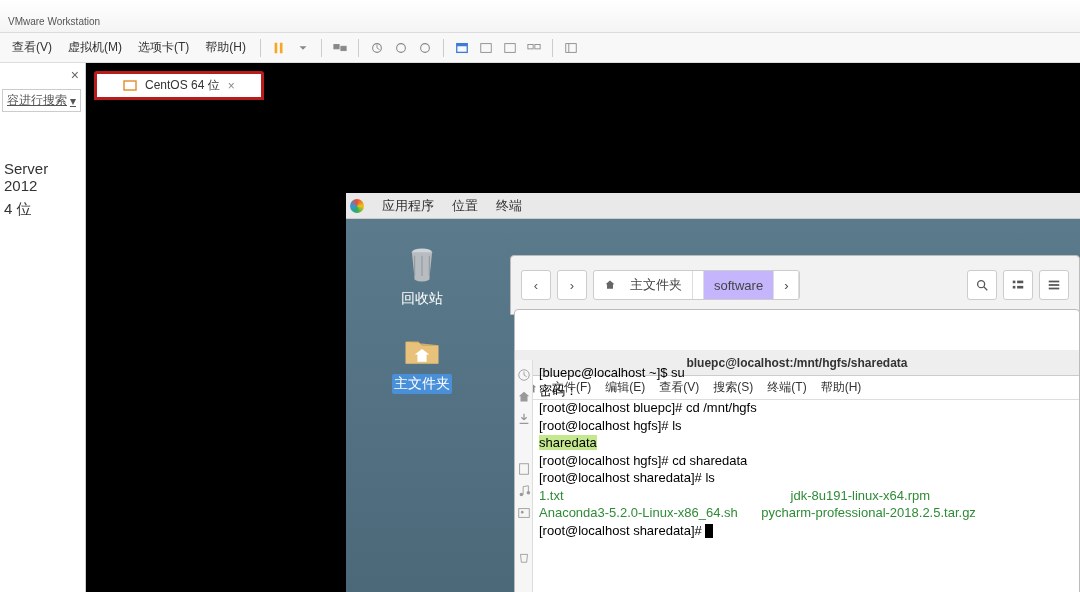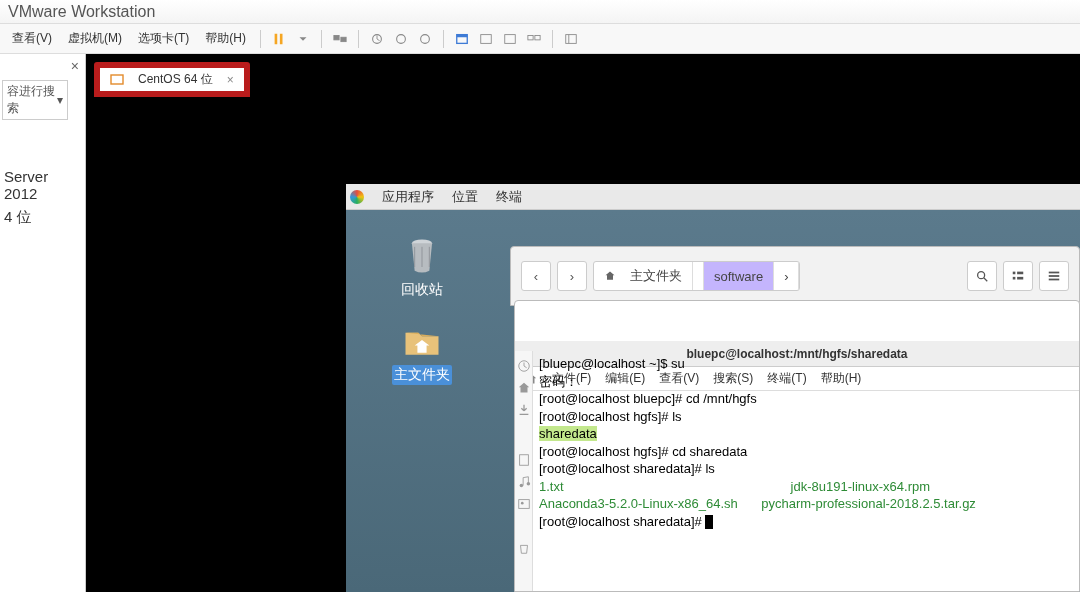--- a/index.html
+++ b/index.html
@@ -1,32 +1,32 @@
 <!DOCTYPE html>
 <html><head>
 <meta charset="utf-8">
 <style>
 * { margin: 0; padding: 0; box-sizing: border-box; font-family: "Microsoft YaHei", sans-serif; }
 body { width: 1080px; height: 592px; overflow: hidden; background: #fff; position: relative; }
-.titlebar { height: 24px; background: linear-gradient(#fff,#f4f4f4); border-bottom: 1px solid #ddd; padding: 3px 8px; font-size: 16px; color: #555; }
+.titlebar { height: 24px; background: linear-gradient(#fff,#f4f4f4); border-bottom: 1px solid #ddd; padding: 16px 8px; font-size: 10px; color: #555; }
 .menubar { height: 30px; background: #f8f8f8; border-bottom: 1px solid #ddd; display: flex; align-items: center; padding: 0 4px; font-size: 12px; color: #333; }
 .menubar .menu-item { padding: 4px 8px; cursor: default; }
 .menubar .sep { width: 1px; height: 18px; background: #ccc; margin: 0 6px; }
 .menubar .icon-btn { width: 20px; height: 20px; margin: 0 2px; display: inline-flex; align-items: center; justify-content: center; }
 .menubar .icon-btn svg { width: 14px; height: 14px; }
 .orange { fill: #f5a623; }
 .blue { fill: #3e7bd6; }
 .gray { fill: #888; }
 .body-area { display: flex; height: calc(100% - 54px); }
 .side-panel { width: 86px; background: #fff; border-right: 1px solid #ccc; position: relative; }
 .side-close { position: absolute; top: 4px; right: 6px; font-size: 14px; color: #666; cursor: default; }
-.side-search { margin-top: 26px; padding: 2px 4px; font-size: 12px; color: #555; border: 1px solid #ccc; margin-left: 2px; margin-right: 17px; display: flex; justify-content: space-between; align-items: center; }
+.side-search { margin-top: 26px; padding: 2px 4px; font-size: 12px; color: #555; border: 1px solid #ccc; margin-left: 2px; margin-right: 4px; display: flex; justify-content: space-between; align-items: center; text-decoration: underline; }
 .side-vm { margin-top: 46px; padding: 2px 4px; font-size: 15px; color: #333; }
 .vm-pane { flex: 1; background: #000; position: relative; }
-.vm-tab { position: absolute; top: 8px; left: 8px; background: #fff; border: 6px solid #b91c1c; border-radius: 3px 3px 0 0; padding: 3px 10px; font-size: 12px; color: #333; display: flex; align-items: center; gap: 14px; }
+.vm-tab { position: absolute; top: 8px; left: 8px; background: #fff; border: 3px solid #b91c1c; border-radius: 3px 3px 0 0; padding: 3px 26px; font-size: 12px; color: #333; display: flex; align-items: center; gap: 8px; }
 .vm-tab .tab-close { color: #888; font-size: 12px; }
 .gnome-bar { position: absolute; top: 130px; left: 260px; right: 0; height: 26px; background: #e9e9e9; border-bottom: 1px solid #ccc; display: flex; align-items: center; padding: 0 4px; font-size: 13px; color: #333; gap: 18px; }
 .gnome-bar .app-icon { width: 14px; height: 14px; background: conic-gradient(#e74c3c,#f1c40f,#27ae60,#3498db,#e74c3c); border-radius: 50%; }
 .desktop { position: absolute; top: 156px; left: 260px; right: 0; bottom: 0; background: linear-gradient(#5b7a8c,#4a6878); }
 .desk-icon { position: absolute; text-align: center; font-size: 14px; color: #fff; width: 60px; }
 .desk-icon svg { width: 44px; height: 44px; }
 .desk-icon.trash { top: 24px; left: 46px; }
 .desk-icon.home { top: 108px; left: 46px; }
 .desk-icon.home .lbl { background: #4a90d9; border-radius: 2px; padding: 1px 2px; }
 .fm-window { position: absolute; top: 192px; left: 424px; right: 0; height: 60px; background: #f2f2f2; border: 1px solid #bbb; border-radius: 4px 4px 0 0; display: flex; align-items: center; padding: 10px; gap: 6px; }

